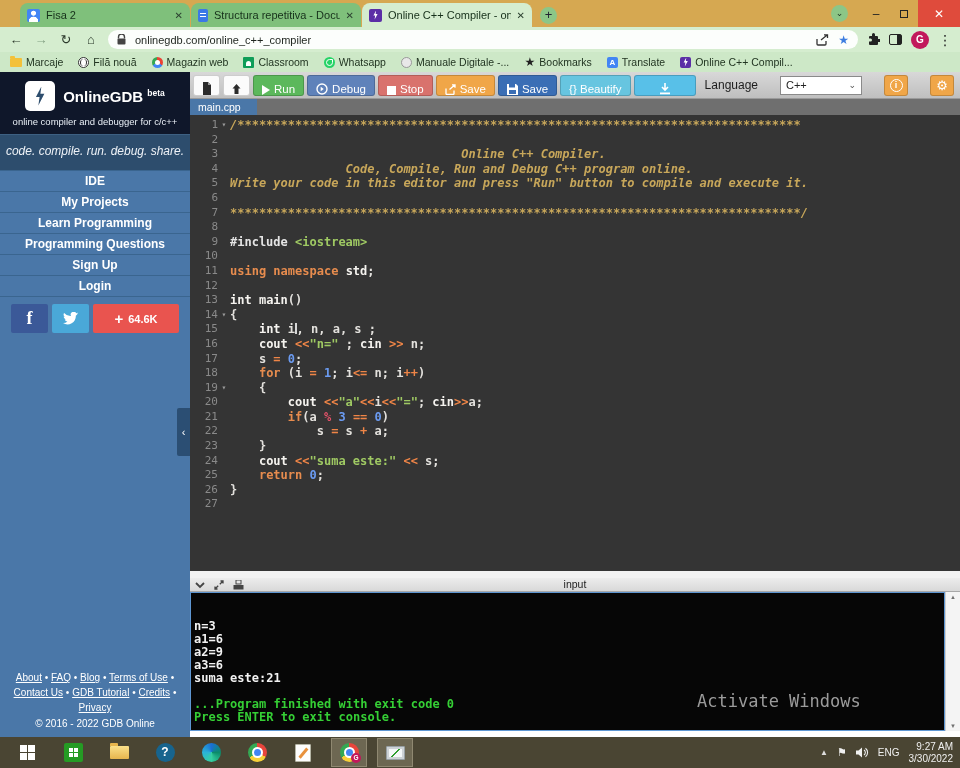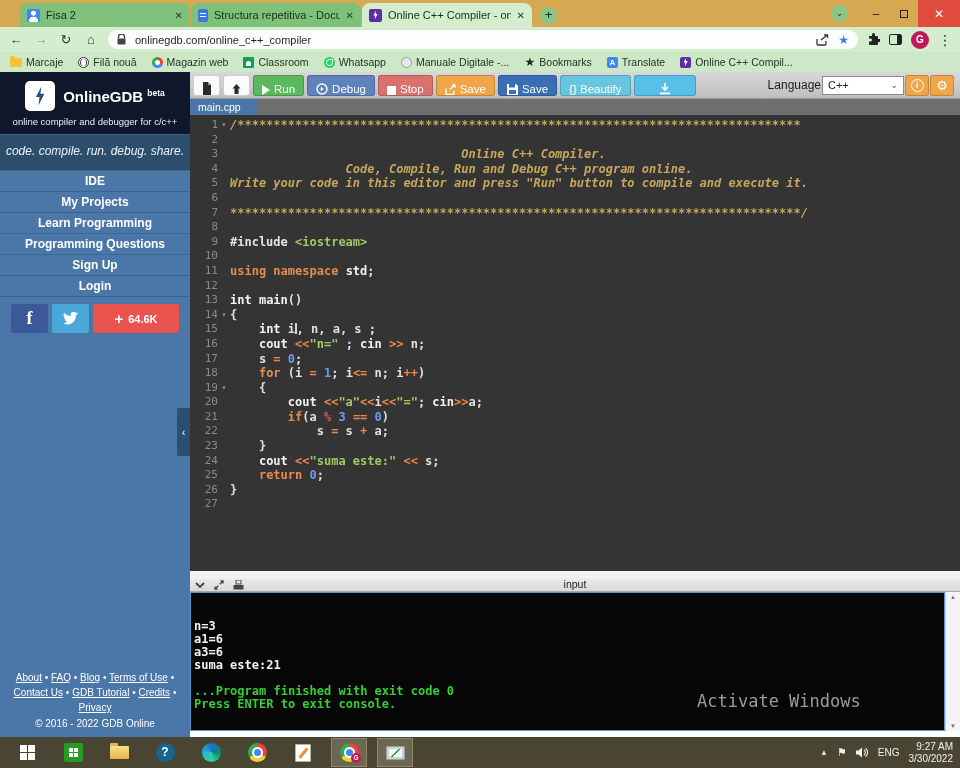--- a/index.html
+++ b/index.html
@@ -91,21 +91,21 @@
   .collapse-handle { position:absolute; left:-13px; top:336px; width:13px; height:48px; background:#2b4e73; color:#fff;
      display:flex; align-items:center; justify-content:center; font-size:11px; border-radius:2px 0 0 2px; z-index:5; }
 
   .toolbar { height:27px; background:linear-gradient(#d8d8d8,#bfbfbf); border-bottom:1px solid #9a9a9a; display:flex; align-items:center; padding:0 3px; gap:3px; }
   .tbtn { height:21px; border-radius:3px; border:1px solid rgba(0,0,0,.18); color:#fff; font-size:11.5px; display:flex; align-items:flex-end; gap:4px; padding:0 8px; }
   .tbtn svg { display:block; }
   .tbtn.white { background:#fbfbfb; color:#333; width:27px; justify-content:center; padding:0; }
   .b-run { background:#5cb85c; } .b-debug { background:#5f82ba; } .b-stop { background:#d9726d; }
   .b-share { background:#f0a648; } .b-save { background:#3a6eb5; } .b-beaut { background:#67c5e0; }
   .b-dl { background:#58c0e8; width:62px; justify-content:center; }
-  .tb-right { margin-left:auto; display:flex; align-items:center; gap:1px; padding-right:3px; }
+  .tb-right { margin-left:auto; display:flex; align-items:center; gap:22px; padding-right:3px; }
   .langlbl { font-size:12px; color:#1d1d1d; }
   .langsel { width:82px; height:19px; background:#fff; border:1px solid #8a8a8a; font-size:11px; color:#222; display:flex; align-items:center; padding:0 5px; justify-content:space-between; }
   .sqbtn { width:24px; height:21px; background:#f0a648; border:1px solid rgba(0,0,0,.18); border-radius:3px; display:flex; align-items:center; justify-content:center; color:#fff; }
   .infoc { width:13px; height:13px; border:1.5px solid #fff; border-radius:50%; font-size:9px; font-weight:bold; text-align:center; line-height:11px; }
   .gear { font-size:13px; }
 
   .filetabs { height:16px; background:#6f6f6f; display:flex; }
   .filetab { background:#4a77a8; color:#fff; font-size:10.5px; line-height:16px; padding:0 16px 0 8px; }
 
   .editor { height:456px; background:#343434; font-family:"DejaVu Sans Mono", monospace; font-size:12px; font-weight:600; padding-top:3px; overflow:hidden; cursor:text; }
@@ -424,21 +424,21 @@
         <svg width="11" height="10" viewBox="0 0 11 10">
             <rect x="3" y="0" width="5" height="4" fill="none" stroke="#444"></rect>
             <rect x="0.5" y="5" width="10" height="4.5" fill="#444"></rect>
           </svg>
       </span>
       <span>input</span>
     </div>
 
     <div class="consrow">
       <div class="console">
-        <div><div>n=3</div><div>a1=6</div><div>a3=6</div><div>suma este:21</div><div> </div><div class="status">...Program finished with exit code 0</div><div class="status">Press ENTER to exit console.</div></div>
+        <div><div>n=3</div><div>a1=6</div><div>a2=9</div><div>a3=6</div><div>suma este:21</div><div> </div><div class="status">...Program finished with exit code 0</div><div class="status">Press ENTER to exit console.</div></div>
         <div class="watermark">
           <div class="wm1">Activate Windows</div>
           
         </div>
       </div>
       <div class="vscroll">
         <span>▲</span>
         <span>▼</span>
       </div>
     </div>

